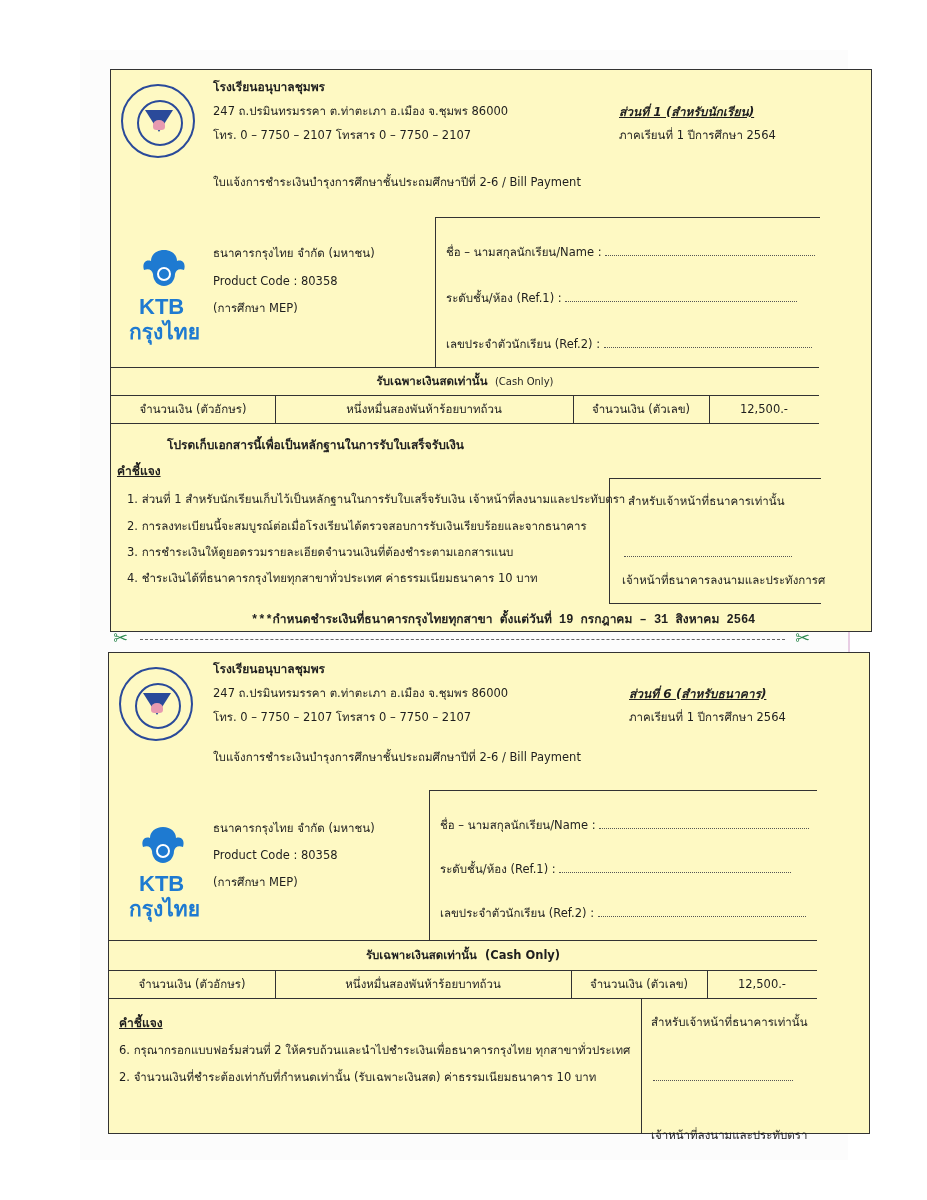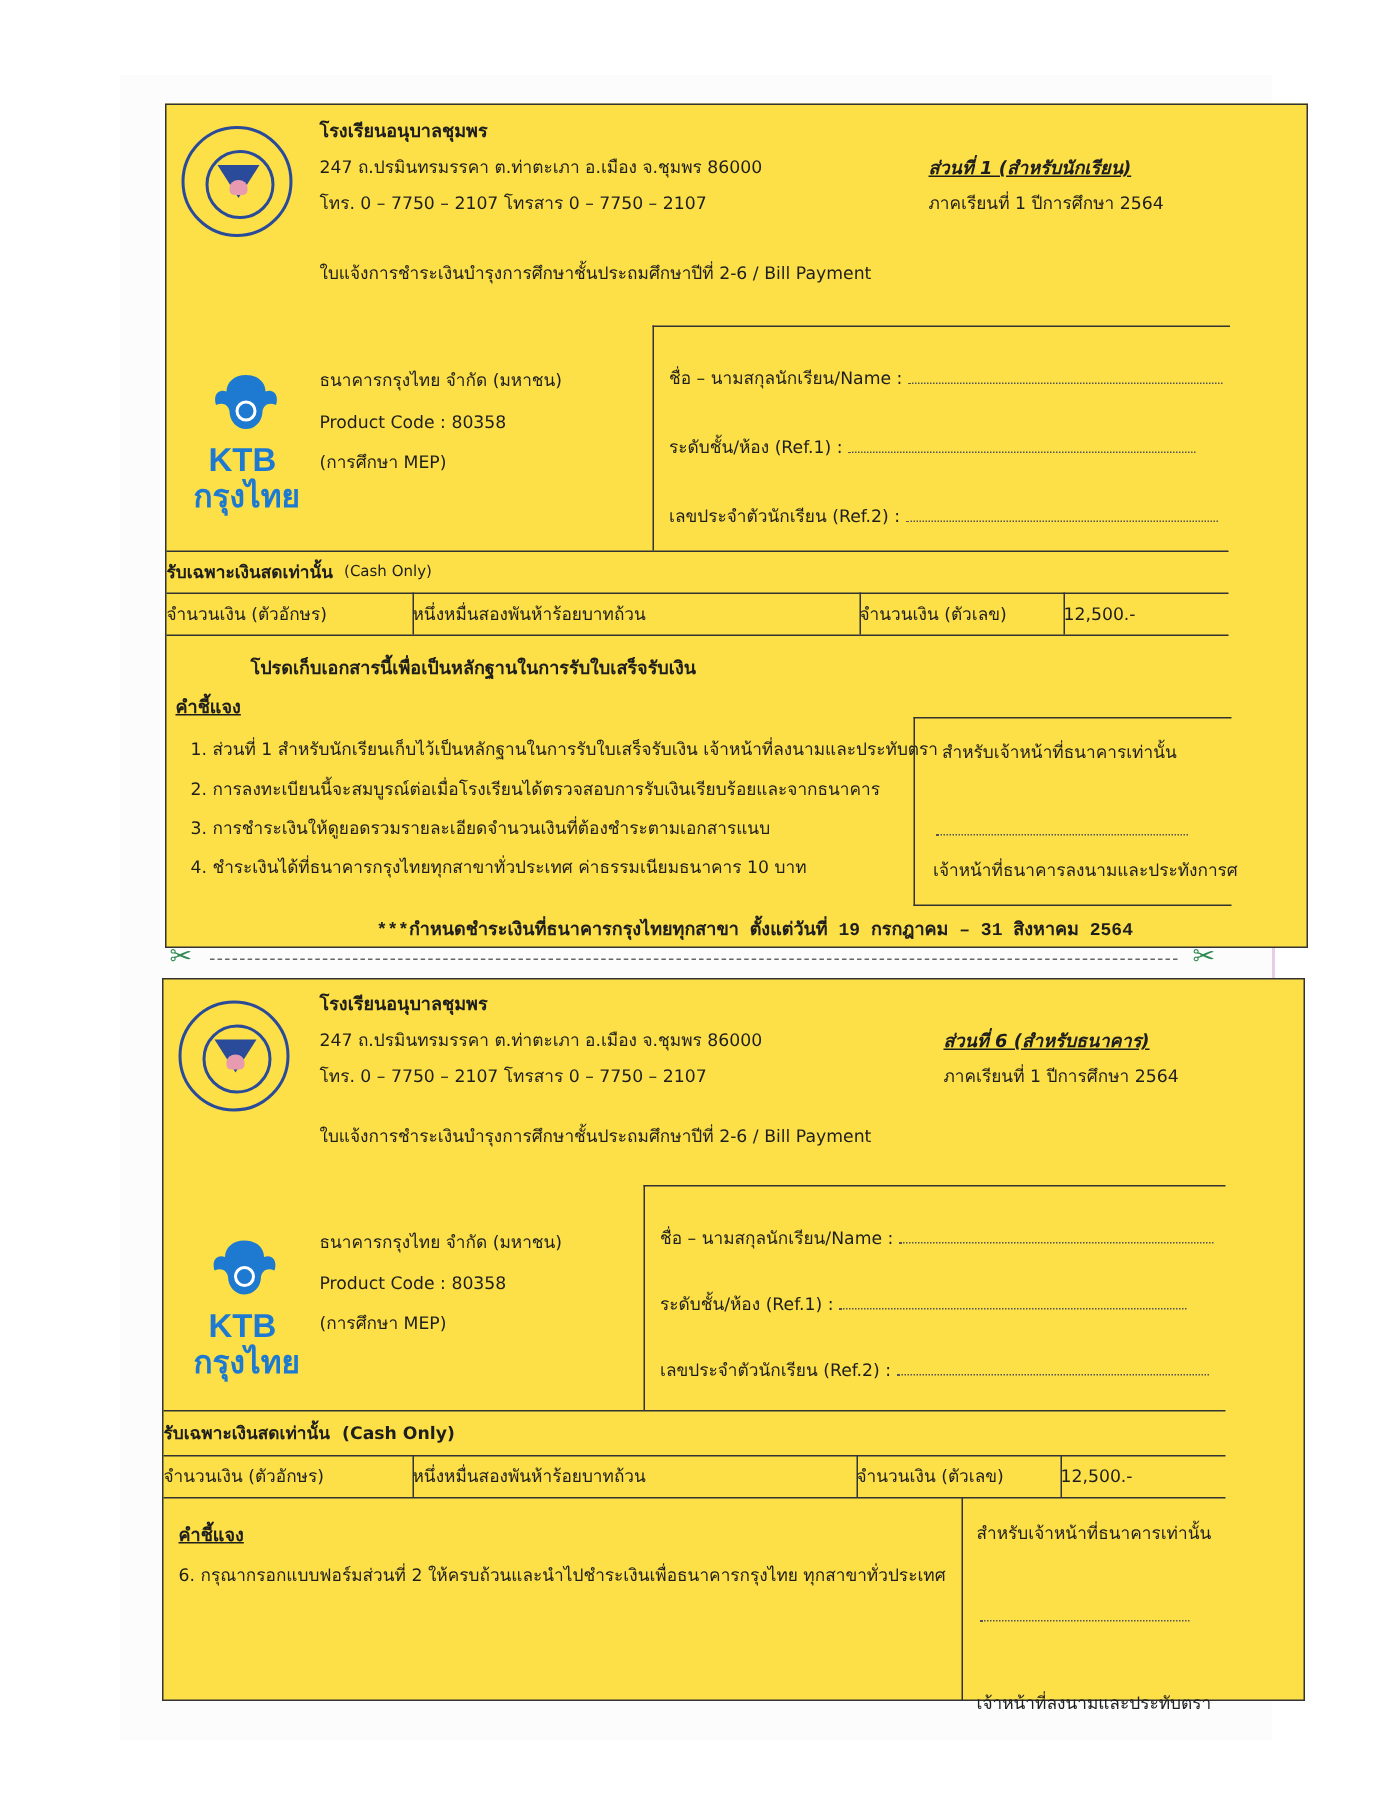--- a/index.html
+++ b/index.html
@@ -2,30 +2,30 @@
 <html><head>
 <meta charset="utf-8">
 <style>
   html, body { margin:0; padding:0; }
   body {
     width:927px; height:1200px; background:#ffffff; position:relative; overflow:hidden;
     font-family: "DejaVu Sans", "Liberation Sans", sans-serif; color:#1e1e1e;
   }
   .paper-shade { position:absolute; left:80px; top:50px; width:768px; height:1110px; background:#fcfcfc; }
   .pink-edge { position:absolute; left:848px; top:600px; width:2px; height:290px; background:#e8cde4; }
-  .slip { position:absolute; left:110px; width:762px; border:1.5px solid #333; box-sizing:border-box; background:#fde047; }
+  .slip { position:absolute; left:110px; width:762px; border:1.5px solid #333; box-sizing:border-box; background:#fef9c3; }
   .abs { position:absolute; }
   .t { font-size:11.5px; white-space:nowrap; line-height:1; }
   .tb { font-size:12px; font-weight:bold; white-space:nowrap; line-height:1; }
   .u { text-decoration:underline; }
   .hline { position:absolute; height:0; border-top:1.5px solid #333; }
   .vline { position:absolute; width:0; border-left:1.5px solid #333; }
   .box { position:absolute; border:1.5px solid #333; box-sizing:border-box; }
   .dots { display:inline-block; border-bottom:1.5px dotted #555; height:9px; vertical-align:baseline; }
-  .cell { position:absolute; display:flex; align-items:center; font-size:11.5px; white-space:nowrap; }
+  .cell { position:absolute; display:flex; align-items:center; justify-content:center; font-size:11.5px; white-space:nowrap; }
   .seal { position:absolute; width:74px; height:74px; border-radius:50%; border:2px solid #2a4a9a; box-sizing:border-box; }
   .seal .inner { position:absolute; left:14px; top:14px; width:42px; height:42px; border-radius:50%; border:2px solid #2a4a9a; }
   .seal .tri { position:absolute; left:22px; top:24px; width:0; height:0; border-left:14px solid transparent; border-right:14px solid transparent; border-top:22px solid #2a4a9a; }
   .seal .lotus { position:absolute; left:30px; top:34px; width:12px; height:10px; border-radius:50% 50% 30% 30%; background:#e79ab0; }
   .ktb-bird { position:absolute; width:46px; height:46px; }
   .ktb-text { position:absolute; color:#1e7ad1; font-weight:bold; font-family:"Liberation Sans", sans-serif; line-height:1; }
   .scissor { position:absolute; color:#2e8a50; font-size:18px; line-height:1; }
   .cutline { position:absolute; border-top:1.5px dashed #666; height:0; }
 </style>
 </head>
@@ -157,17 +157,18 @@
   <div class="cell" style="left:166px;top:317px;width:296px;height:28px;">หนึ่งหมื่นสองพันห้าร้อยบาทถ้วน</div>
   <div class="vline" style="left:462px;top:317px;height:28px;"></div>
   <div class="cell" style="left:462px;top:317px;width:136px;height:28px;">จำนวนเงิน  (ตัวเลข)</div>
   <div class="vline" style="left:598px;top:317px;height:28px;"></div>
   <div class="cell" style="left:598px;top:317px;width:110px;height:28px;">12,500.-</div>
   <div class="hline" style="left:0;top:345px;width:708px;"></div>
 
   <div class="vline" style="left:532px;top:345px;height:136px;"></div>
   <div class="abs tb u" style="left:10px;top:364px;">คำชี้แจง</div>
   <div class="abs t" style="left:10px;top:392px;">6.  กรุณากรอกแบบฟอร์มส่วนที่  2  ให้ครบถ้วนและนำไปชำระเงินเพื่อธนาคารกรุงไทย  ทุกสาขาทั่วประเทศ</div>
+  <div class="abs t" style="left:10px;top:419px;">2.  จำนวนเงินที่ชำระต้องเท่ากับที่กำหนดเท่านั้น  (รับเฉพาะเงินสด)  ค่าธรรมเนียมธนาคาร  10  บาท</div>
 
   <div class="abs t" style="left:542px;top:364px;">สำหรับเจ้าหน้าที่ธนาคารเท่านั้น</div>
   <div class="abs" style="left:544px;top:427px;width:140px;border-top:1.5px dotted #555;"></div>
   <div class="abs t" style="left:542px;top:447px;margin-top:30px;">เจ้าหน้าที่ลงนามและประทับตรา</div>
 </div>
 
 </body></html>

